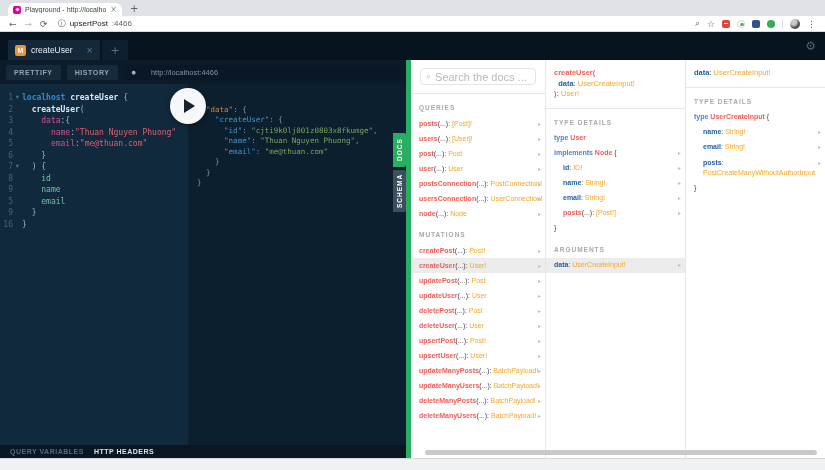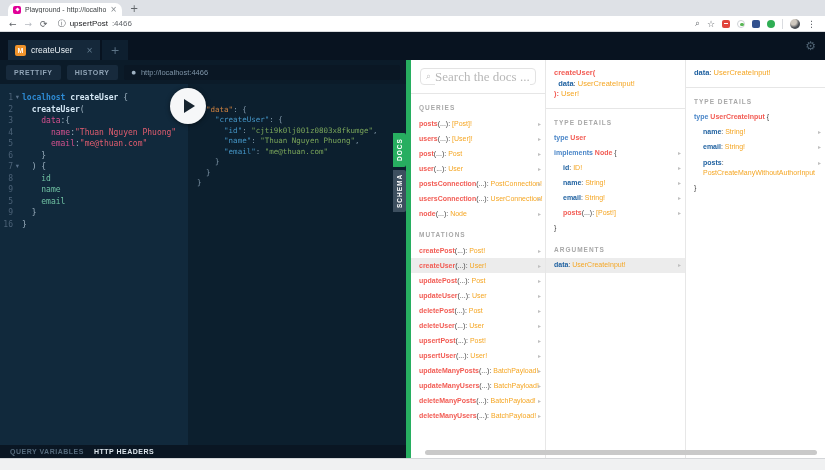--- a/index.html
+++ b/index.html
@@ -48,21 +48,21 @@
   .pg-tab-close{font-size:8px;color:#647d91;cursor:pointer}
   .pg-newtab{position:absolute;left:102px;top:8px;width:26px;height:20px;background:#0e1f2f;
     color:#5d7487;font-size:11px;display:flex;align-items:center;justify-content:center;cursor:pointer}
   .pg-gear{position:absolute;right:9px;top:7px;font-size:12px;color:#4d6171;cursor:pointer}
 
   .pg-toolbar{position:absolute;left:0;top:28px;width:406px;height:24px;background:#0b1b29;
     display:flex;align-items:center;padding:0 6px;gap:6px}
   .pg-btn{background:#172a3c;color:#90a4b6;font-size:7px;font-weight:bold;letter-spacing:.6px;
     padding:4px 8px;border-radius:2px;cursor:pointer;white-space:nowrap}
   .pg-url{flex:1;background:#0a1724;border-radius:2px;height:15px;display:flex;align-items:center;
-    gap:5px;padding:0 8px;cursor:text}
+    gap:15px;padding:0 8px;cursor:text}
   .pg-url .dot{font-size:5px;color:#9fb2c2}
   .pg-url-text{font-size:7.5px;color:#7f95a8;white-space:nowrap}
 
   .editor-pane{position:absolute;left:0;top:52px;width:188px;height:361px;background:#11293c;
     padding-top:8px;cursor:text}
   .resp-pane{position:absolute;left:188px;top:52px;width:218px;height:361px;background:#0c1f2e;padding-top:10px}
   .ed-line{display:flex;height:11.5px;font:8px/11.5px "DejaVu Sans Mono",monospace}
   .ed-num{width:13px;text-align:right;color:#4c6277}
   .ed-caret{width:9px;text-align:center;color:#587089;font-size:6.5px}
   .ed-code{white-space:pre}
@@ -97,21 +97,21 @@
   
   .docs{position:absolute;left:411px;top:28px;width:414px;height:398px;background:#fff;overflow:hidden}
   .docs-col{position:absolute;top:0;height:100%;overflow:hidden}
   .col1{left:0;width:134px}
   .col2{left:134px;width:140px;border-left:1px solid #e7e7e7}
   .col3{left:274px;width:140px;border-left:1px solid #e7e7e7}
   .search-wrap{padding:8px 9px;border-bottom:1px solid #e6e6e6}
   .search-box{height:17px;border:1px solid #e3e3e3;border-radius:4px;display:flex;align-items:center;
     gap:4px;padding:0 5px;background:#fff}
   .search-box .mag{font-size:9px;color:#bdbdbd}
-  .search-input{border:none;outline:none;width:100%;font-size:13px;color:#777;font-family:Liberation Serif, serif}
+  .search-input{border:none;outline:none;width:100%;font-size:11px;color:#777;font-family:Liberation Sans, sans-serif}
   .search-input::placeholder{color:#b8b8b8}
   .sec-title{padding:10px 8px 5px;font-size:6.5px;letter-spacing:1px;color:#a8a8a8;font-weight:bold}
   .doc-row{position:relative;padding:3.5px 14px 3.5px 8px;font-size:7px;line-height:8px;
     white-space:nowrap;overflow:hidden;cursor:pointer}
   .doc-row.wrap{white-space:normal;line-height:9.5px}
   .doc-row.sel{background:#ececec}
   .chev{position:absolute;right:4px;top:3.5px;color:#c0c0c0;font-size:6px}
   .col-hdr{padding:8px;border-bottom:1px solid #e6e6e6}
   .hdr-line{font-size:7.5px;line-height:10.5px;white-space:pre}
   .tk-f{color:#f25c54;font-weight:bold}

